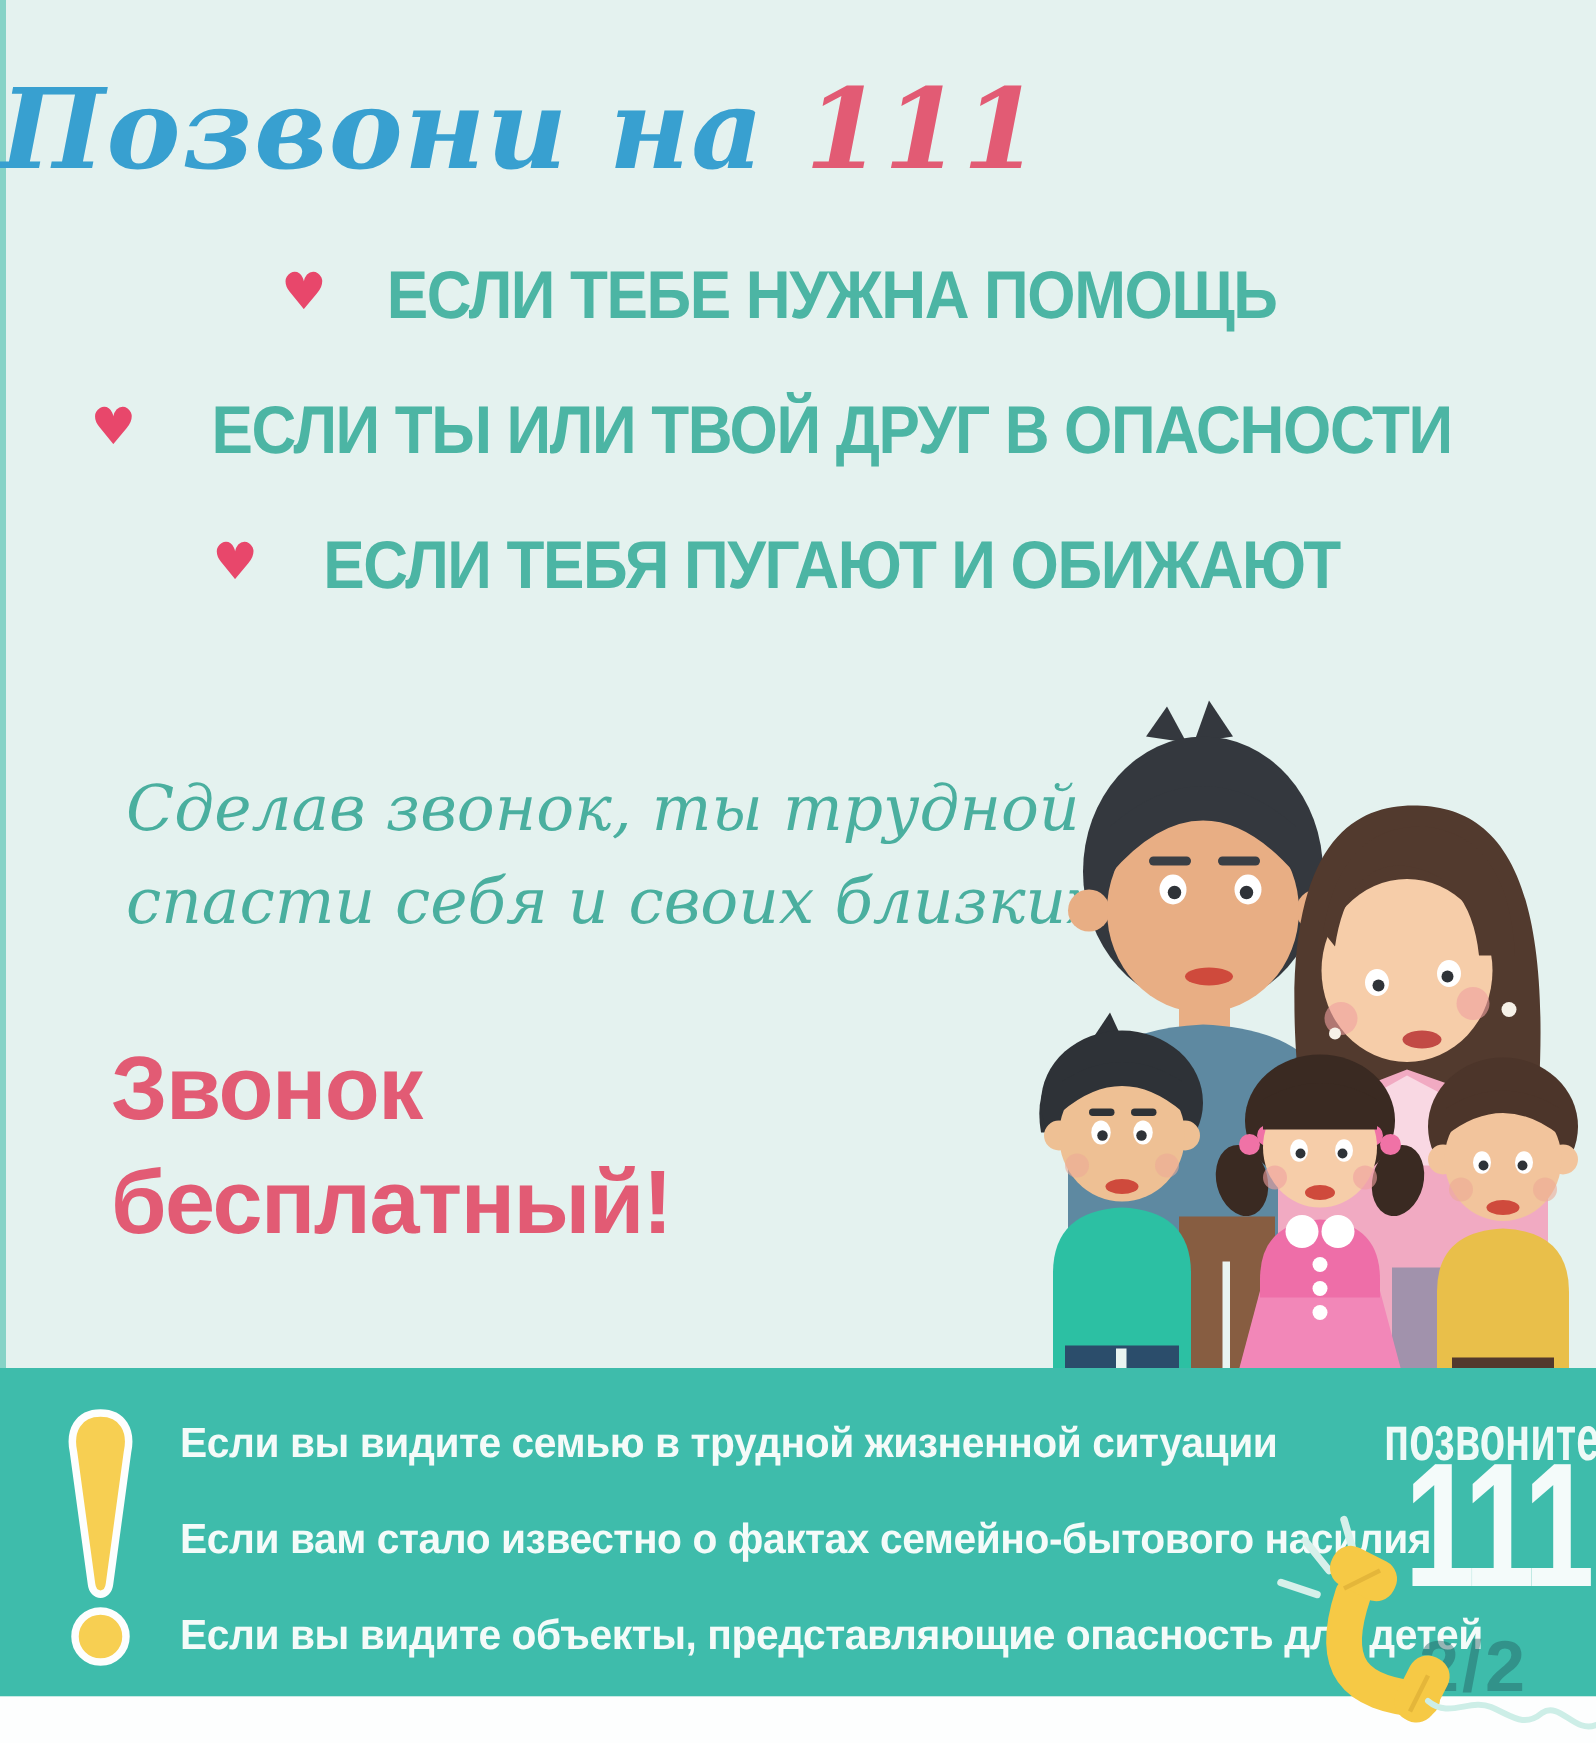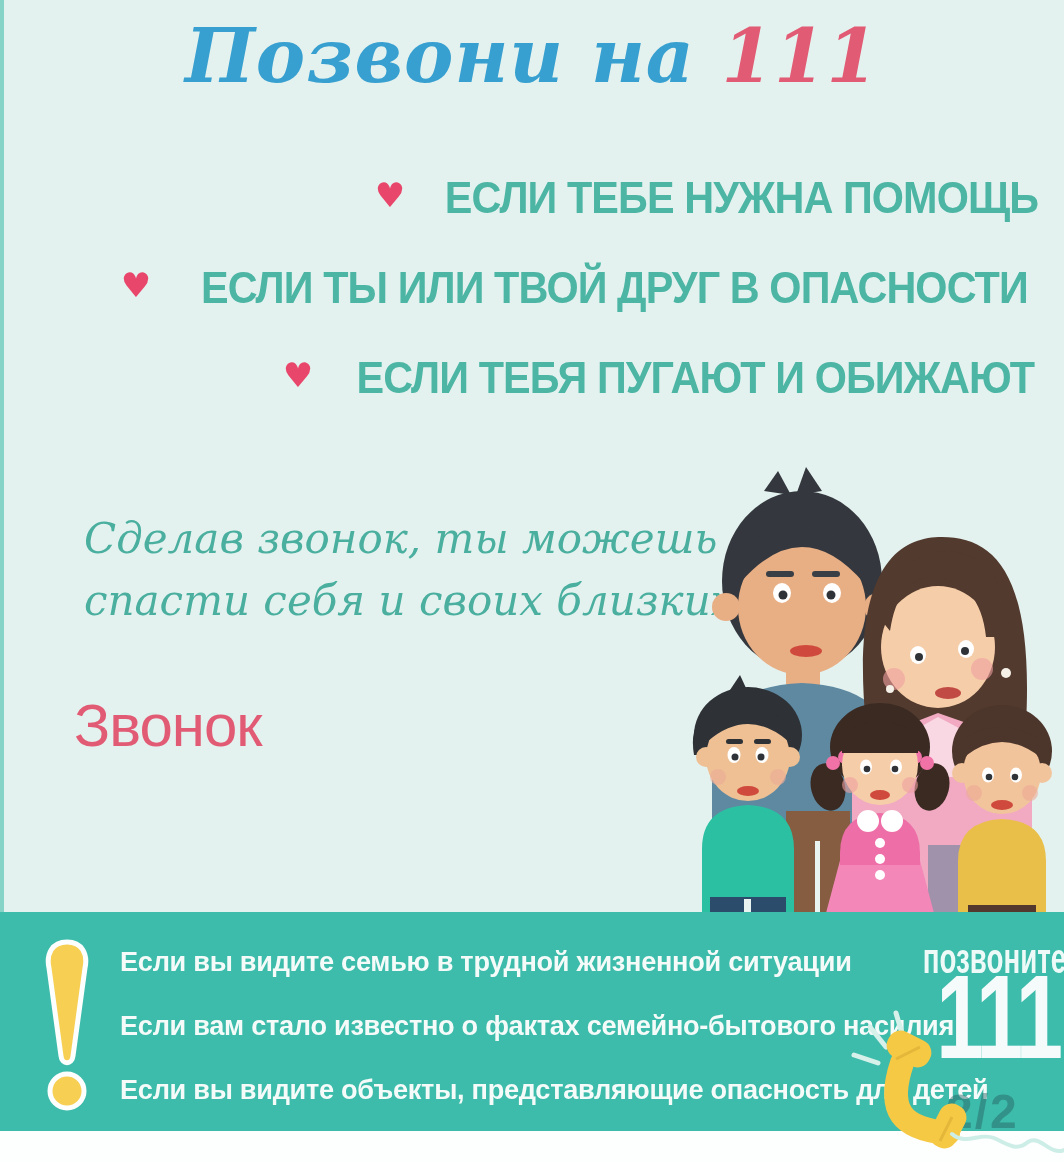--- a/index.html
+++ b/index.html
@@ -1,40 +1,40 @@
 <!DOCTYPE html>
 <html><head>
 <meta charset="utf-8">
 <style>
   html,body{margin:0;padding:0;}
   body{font-family:"Liberation Sans",sans-serif;}
   .poster{position:relative;width:1064px;height:1162px;background:#e4f2ef;overflow:hidden;}
   .edge-strip{position:absolute;left:0;top:0;width:4px;height:913px;background:#86d3c7;}
 
   
-  .title{position:absolute;left:0;top:13px;width:100%;text-align:center;
+  .title{position:absolute;left:0;top:44px;width:100%;
          font-family:"DejaVu Serif","Liberation Serif",serif;font-style:italic;
          font-size:74px;font-weight:600;letter-spacing:1px;}
   .title .lead{color:#38a0d0;}
   .title .num{color:#e25b74;}
 
   
   .bullets{position:absolute;left:0;top:150px;width:100%;}
-  .bullet{width:100%;text-align:right;height:90px;line-height:90px;white-space:nowrap;}
+  .bullet{width:100%;text-align:center;height:90px;line-height:90px;white-space:nowrap;}
   .bullet .heart{color:#e8476b;font-size:34px;vertical-align:6px;margin-right:14px;font-family:"DejaVu Sans",sans-serif;}
   .bullet .btxt{color:#4cb5a4;font-weight:bold;font-size:45px;letter-spacing:-1px;
                 display:inline-block;transform:scaleX(.92);transform-origin:center;}
 
   
   .message{position:absolute;left:84px;top:508px;
            font-family:"DejaVu Serif","Liberation Serif",serif;font-style:italic;
            font-size:42px;color:#4aaf9f;line-height:62px;}
 
   
-  .free-call{position:absolute;left:74px;top:688px;color:#e25b74;font-weight:normal;
+  .free-call{position:absolute;left:74px;top:688px;color:#e25b74;font-weight:bold;
              font-size:60px;line-height:76px;letter-spacing:-1px;}
 
   
   .family{position:absolute;left:690px;top:455px;width:374px;height:458px;}
 
   
   .band{position:absolute;left:0;top:912px;width:1064px;height:219px;background:#3ebcab;}
   .bottom-strip{position:absolute;left:0;top:1131px;width:1064px;height:31px;background:#fdfefe;}
 
   .excl{position:absolute;left:42px;top:938px;width:50px;height:180px;}
@@ -74,26 +74,27 @@
     </div>
     <div class="bullet">
       <span class="heart">♥</span><span class="btxt">ЕСЛИ ТЫ ИЛИ ТВОЙ ДРУГ В ОПАСНОСТИ</span>
     </div>
     <div class="bullet">
       <span class="heart">♥</span><span class="btxt">ЕСЛИ ТЕБЯ ПУГАЮТ И ОБИЖАЮТ</span>
     </div>
   </div>
 
   <div class="message">
-    <div>Сделав звонок, ты можешь</div>
+    <div>Сделав звонок, ты трудной</div>
     <div>спасти себя и своих близких!</div>
   </div>
 
   <div class="free-call">
     <div>Звонок</div>
+    <div>бесплатный!</div>
   </div>
 
   <svg class="family" viewBox="0 0 374 458" aria-hidden="true">
 
     <g>
       <path d="M88 16 L101 40 L74 36 Z" fill="#34383e"></path>
       <path d="M116 12 L106 40 L132 36 Z" fill="#34383e"></path>
       <ellipse cx="112" cy="126" rx="80" ry="90" fill="#34383e"></ellipse>
       <circle cx="36" cy="152" r="14" fill="#e8ae84"></circle>
       <circle cx="188" cy="152" r="14" fill="#e8ae84"></circle>

